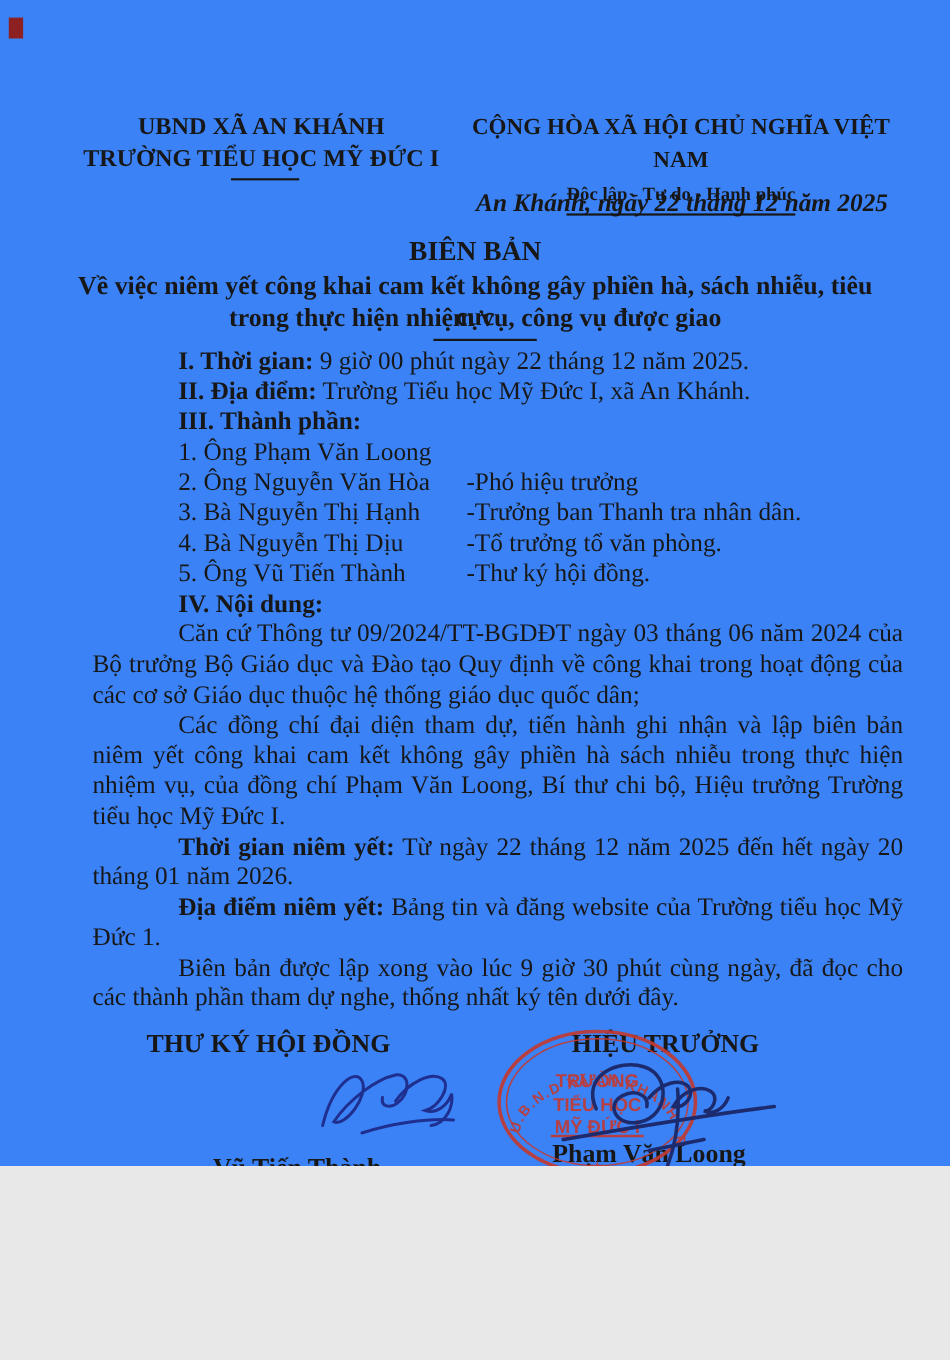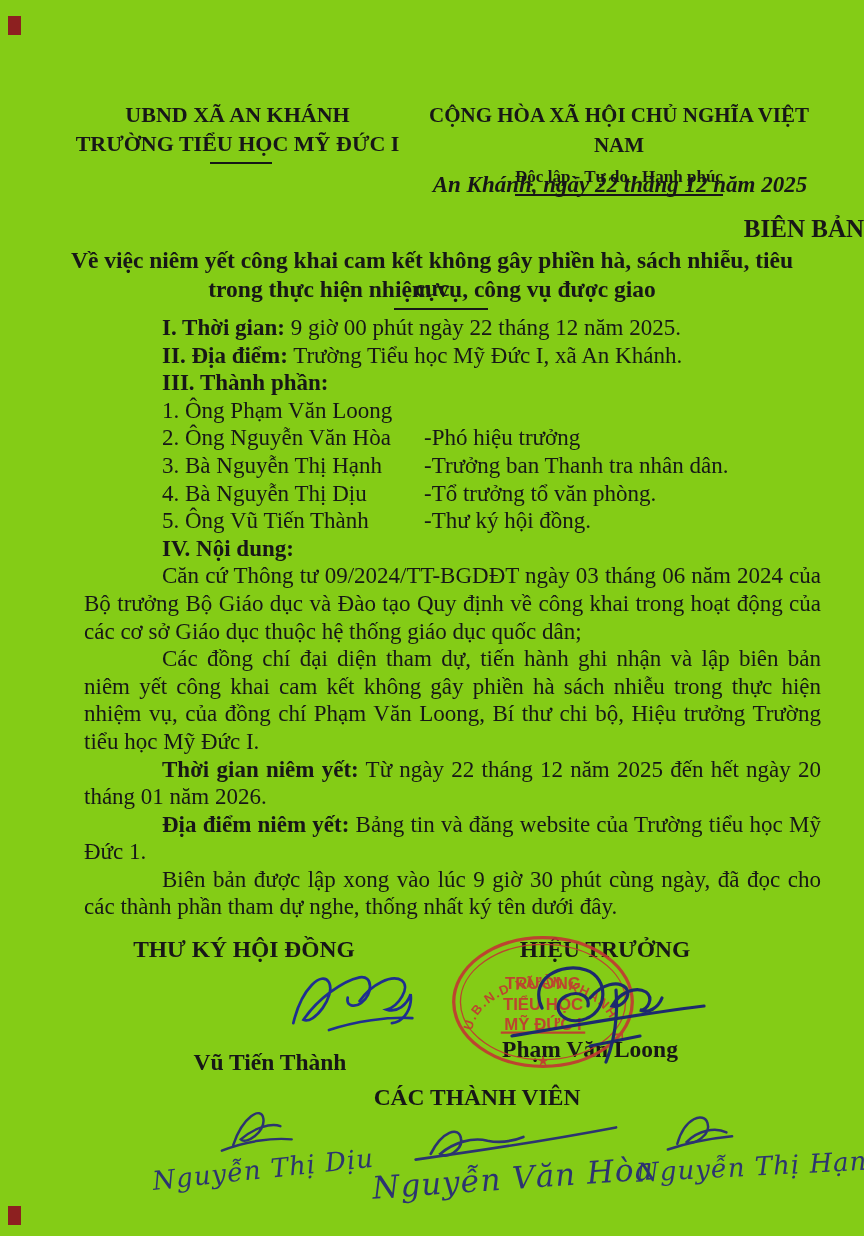--- a/index.html
+++ b/index.html
@@ -1,36 +1,36 @@
 <!DOCTYPE html>
 <html lang="vi"><head>
 <meta charset="utf-8">
 <style>
   html,body{margin:0;padding:0;background:#e8e8e8;}
   .page{
     position:relative;
-    width:864px;height:1236px;
+    width:864px;height:1060px;
     margin:0 auto;
-    background:#84cc16;
+    background:#3b82f6;
     font-family:"Liberation Serif","DejaVu Serif",serif;
     color:#171717;
     overflow:hidden;
   }
   .abs{position:absolute;}
   .bold{font-weight:bold;}
   
   .corner-mark{position:absolute;left:8px;width:13px;height:19px;background:#8d2020;}
   
   .hdr-left{left:55px;top:100px;width:365px;font-size:22px;font-weight:bold;line-height:29px;text-align:center;}
   .hdr-left-rule{left:210px;top:162px;width:62px;height:2px;background:#171717;}
   .hdr-right{left:418px;top:100px;width:402px;font-size:21px;font-weight:bold;line-height:30px;text-align:center;}
   .hdr-right .motto{font-size:17px;display:inline-block;border-bottom:2px solid #171717;padding-bottom:2px;}
   .dateline{left:420px;top:172px;width:400px;text-align:center;font-style:italic;font-weight:600;font-size:23px;}
   
-  .title-main{left:0;top:215px;width:864px;font-size:25px;font-weight:bold;text-align:right;}
+  .title-main{left:0;top:215px;width:864px;font-size:25px;font-weight:bold;text-align:center;}
   .title-sub{left:60px;width:744px;font-size:23.5px;font-weight:bold;text-align:center;line-height:28px;}
   .title-rule{left:394px;top:308px;width:94px;height:2px;background:#171717;}
   
   .body-block{left:84px;top:314px;width:737px;font-size:23px;line-height:27.6px;}
   .line{text-indent:78px;}
   .para{text-indent:78px;text-align:justify;margin:0;}
   .prow{display:grid;grid-template-columns:262px auto;padding-left:78px;}
   
   .sig-title{font-size:23.5px;font-weight:bold;}
   .sig-name{font-size:23.5px;font-weight:bold;}

